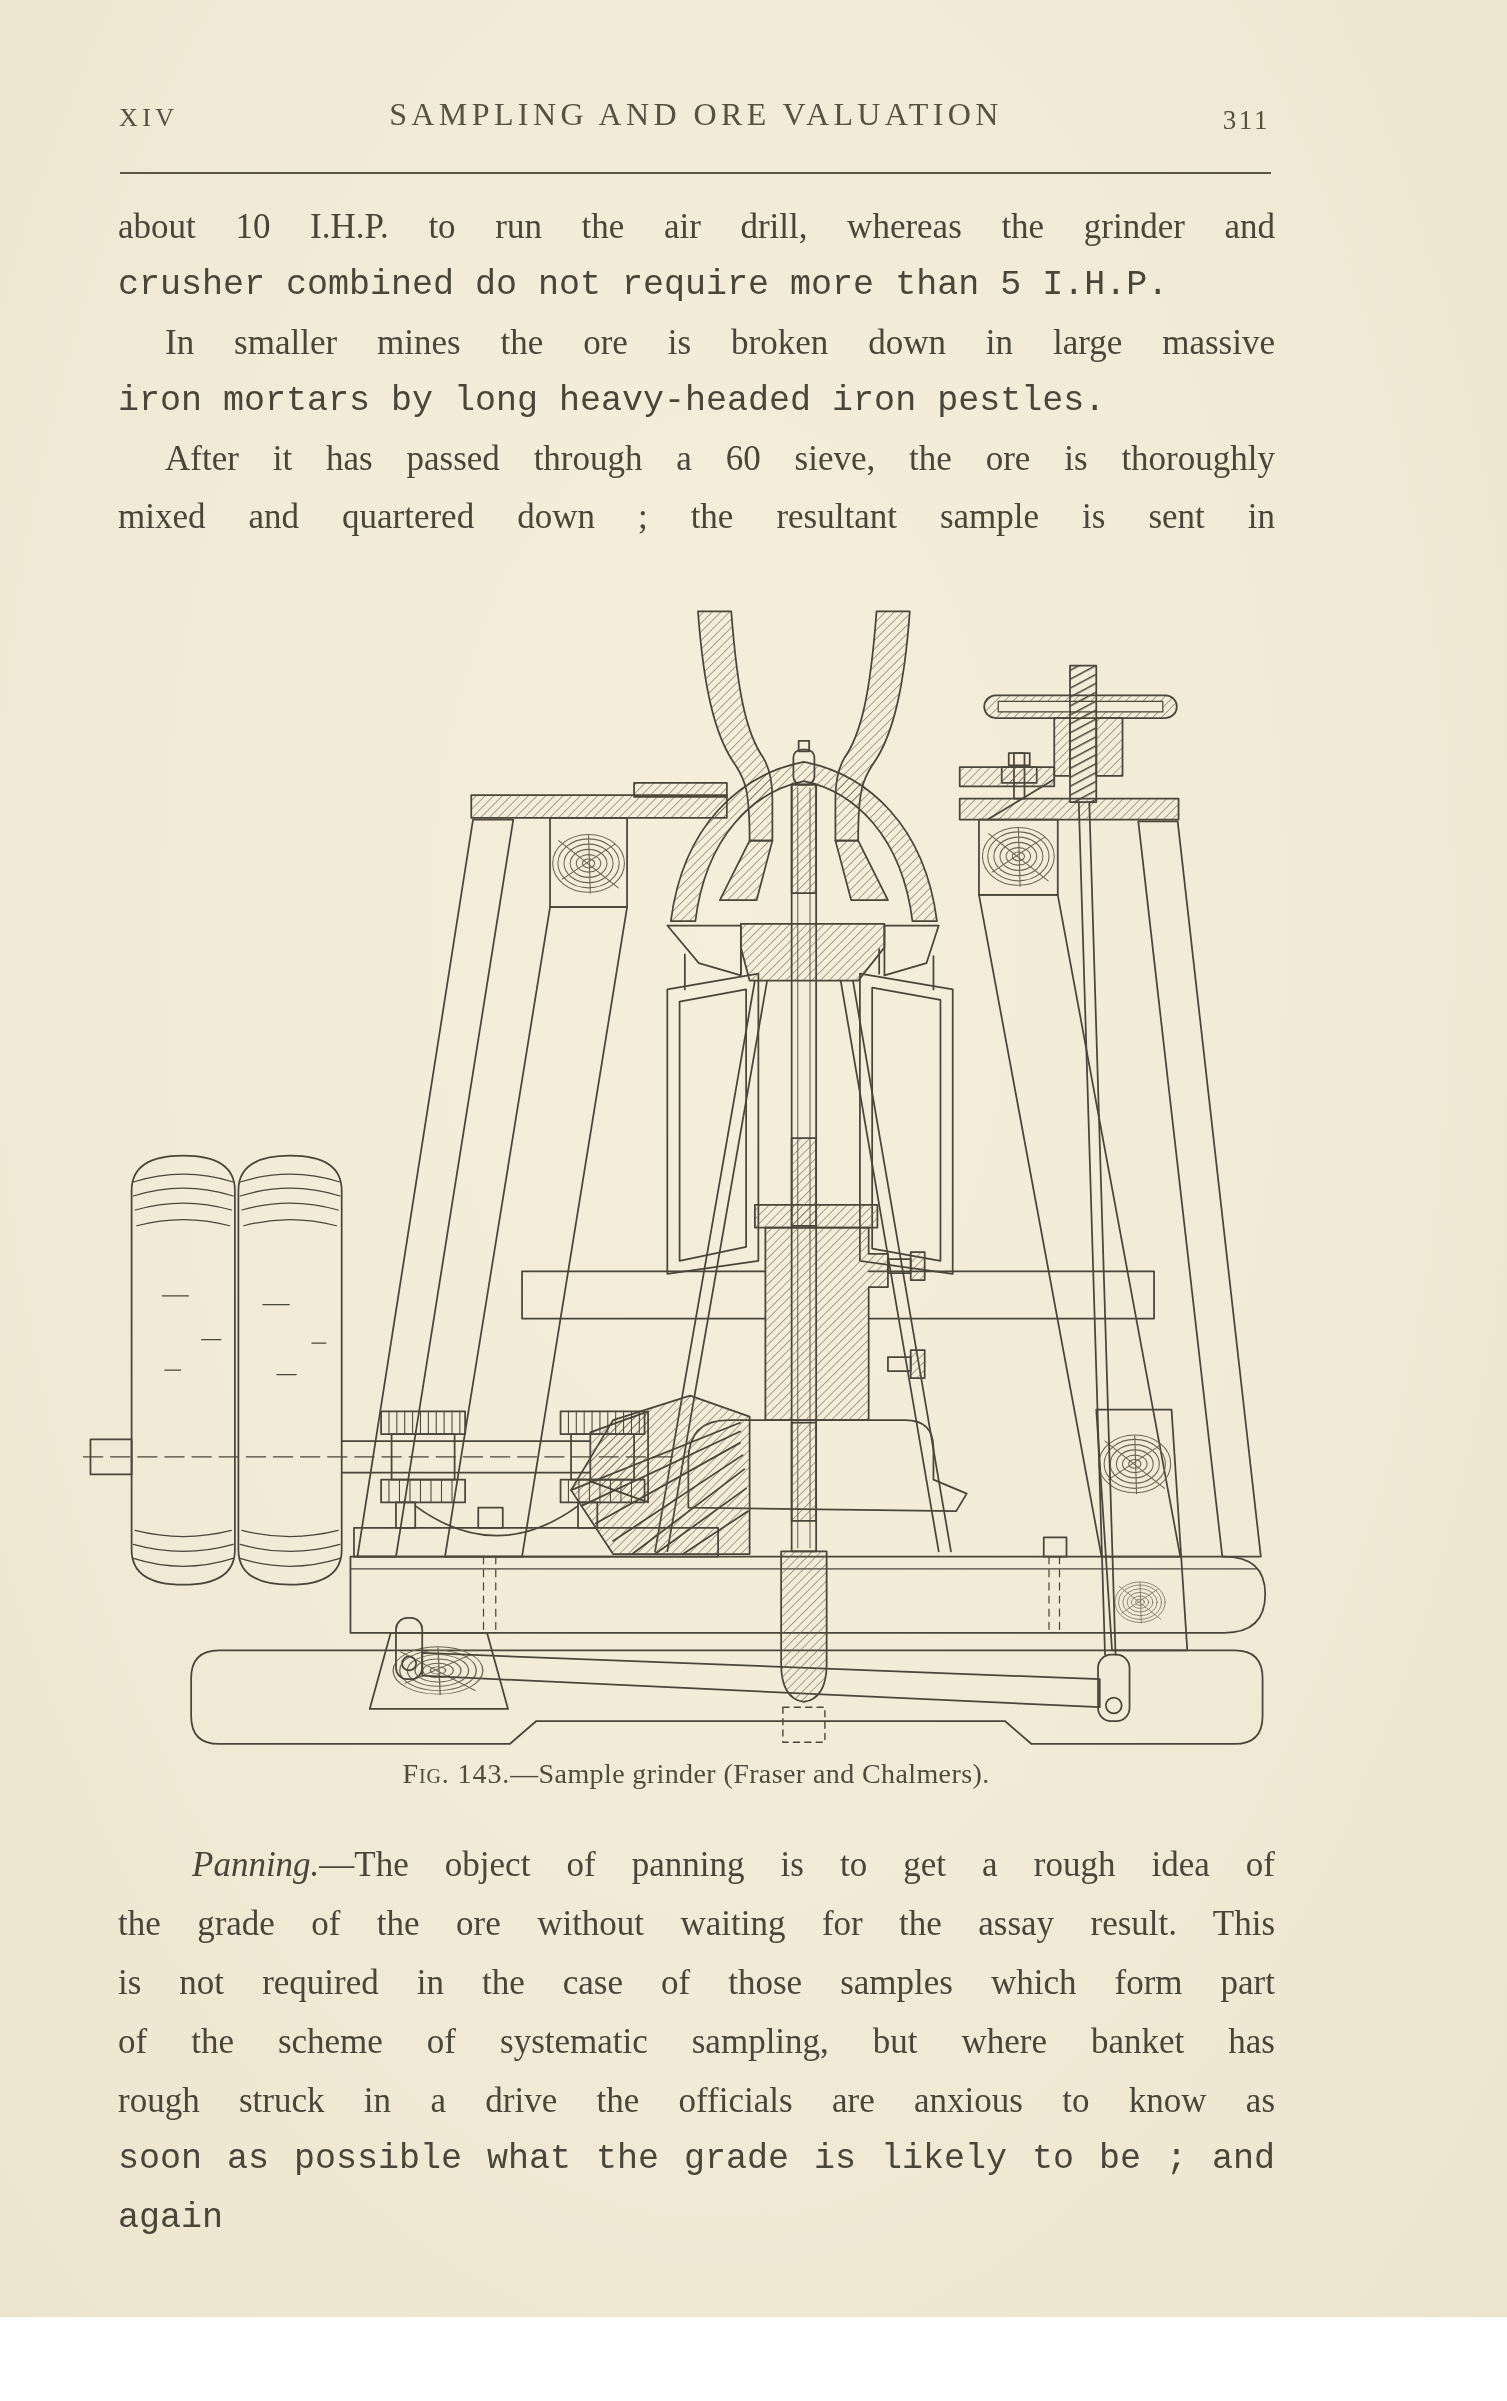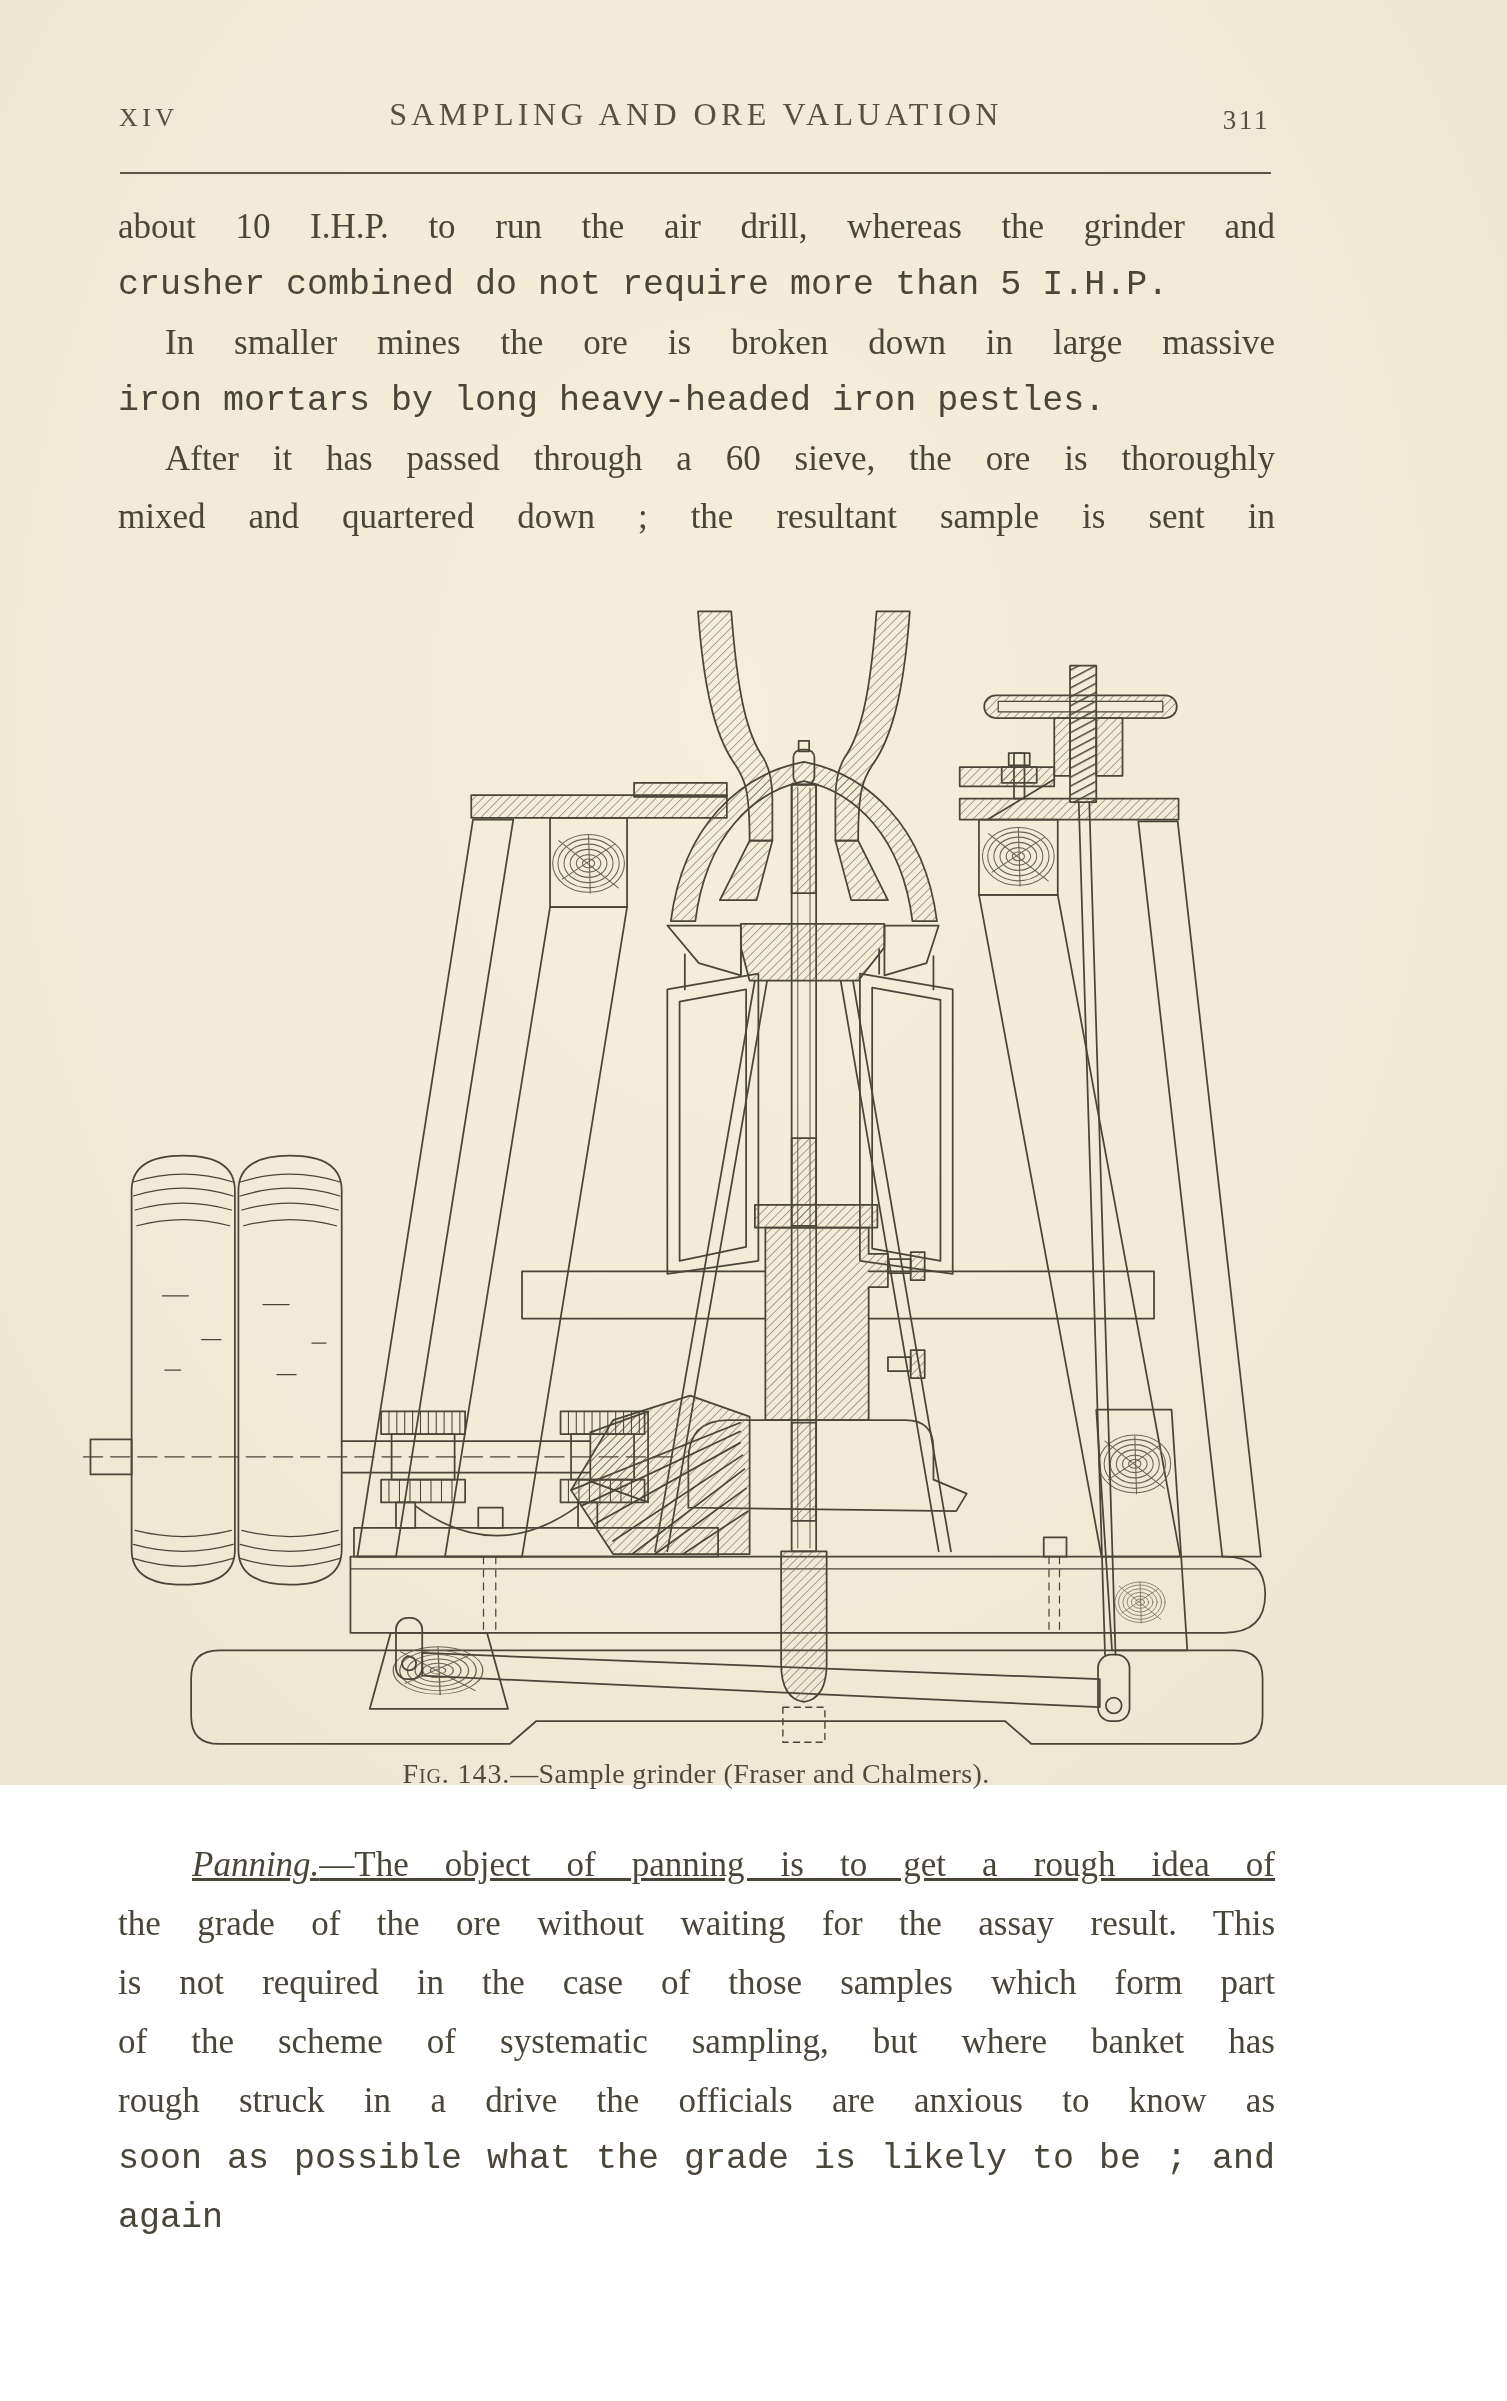--- a/index.html
+++ b/index.html
@@ -3,21 +3,21 @@
 <meta charset="utf-8">
 <style>
   html,body{margin:0;padding:0;}
   body{
     width:1508px;height:2401px;
     font-family:"Liberation Serif","DejaVu Serif",serif;
     position:relative;
     overflow:hidden;
   }
   #page{
-    position:absolute;left:0;top:0;width:1508px;height:1785px;
+    position:absolute;left:0;top:0;width:1508px;height:2317px;
     background:radial-gradient(ellipse at 48% 40%, #f4eedb 0%, #f1ead6 55%, #ece4cd 100%);
     color:#4a4539;
   }
   
   .chapter{
     position:absolute;left:119px;top:103px;
     font-size:26px;letter-spacing:4.4px;color:#565042;
   }
   .running-title{
     position:absolute;left:0;top:96px;width:1392px;
@@ -35,21 +35,21 @@
   
   .textblock{
     position:absolute;left:118px;width:1157px;
     font-size:35px;line-height:58px;color:#4a4539;
   }
   #upper-text{top:198px;}
   #lower-text{top:1835px;line-height:59px;}
   .line{text-align:justify;text-align-last:justify;white-space:normal;}
   .line.short{text-align-last:left;font-family:Liberation Mono, monospace;}
   .indent{text-indent:47px;}
-  .indent-lg{text-indent:74px;text-decoration:underline;}
+  .indent-lg{text-indent:74px;}
   .italic{font-style:italic;}
   
   #figure-wrap{position:absolute;left:0;top:578px;width:1508px;height:1173px;}
   .caption{
     position:absolute;left:0;top:1746px;width:1392px;text-align:center;
     font-size:28px;color:#504a3d;letter-spacing:0.4px;margin-top:12px;
   }
   .caption .smallcaps{font-variant:small-caps;letter-spacing:0.9px;}
 </style>
 </head>

